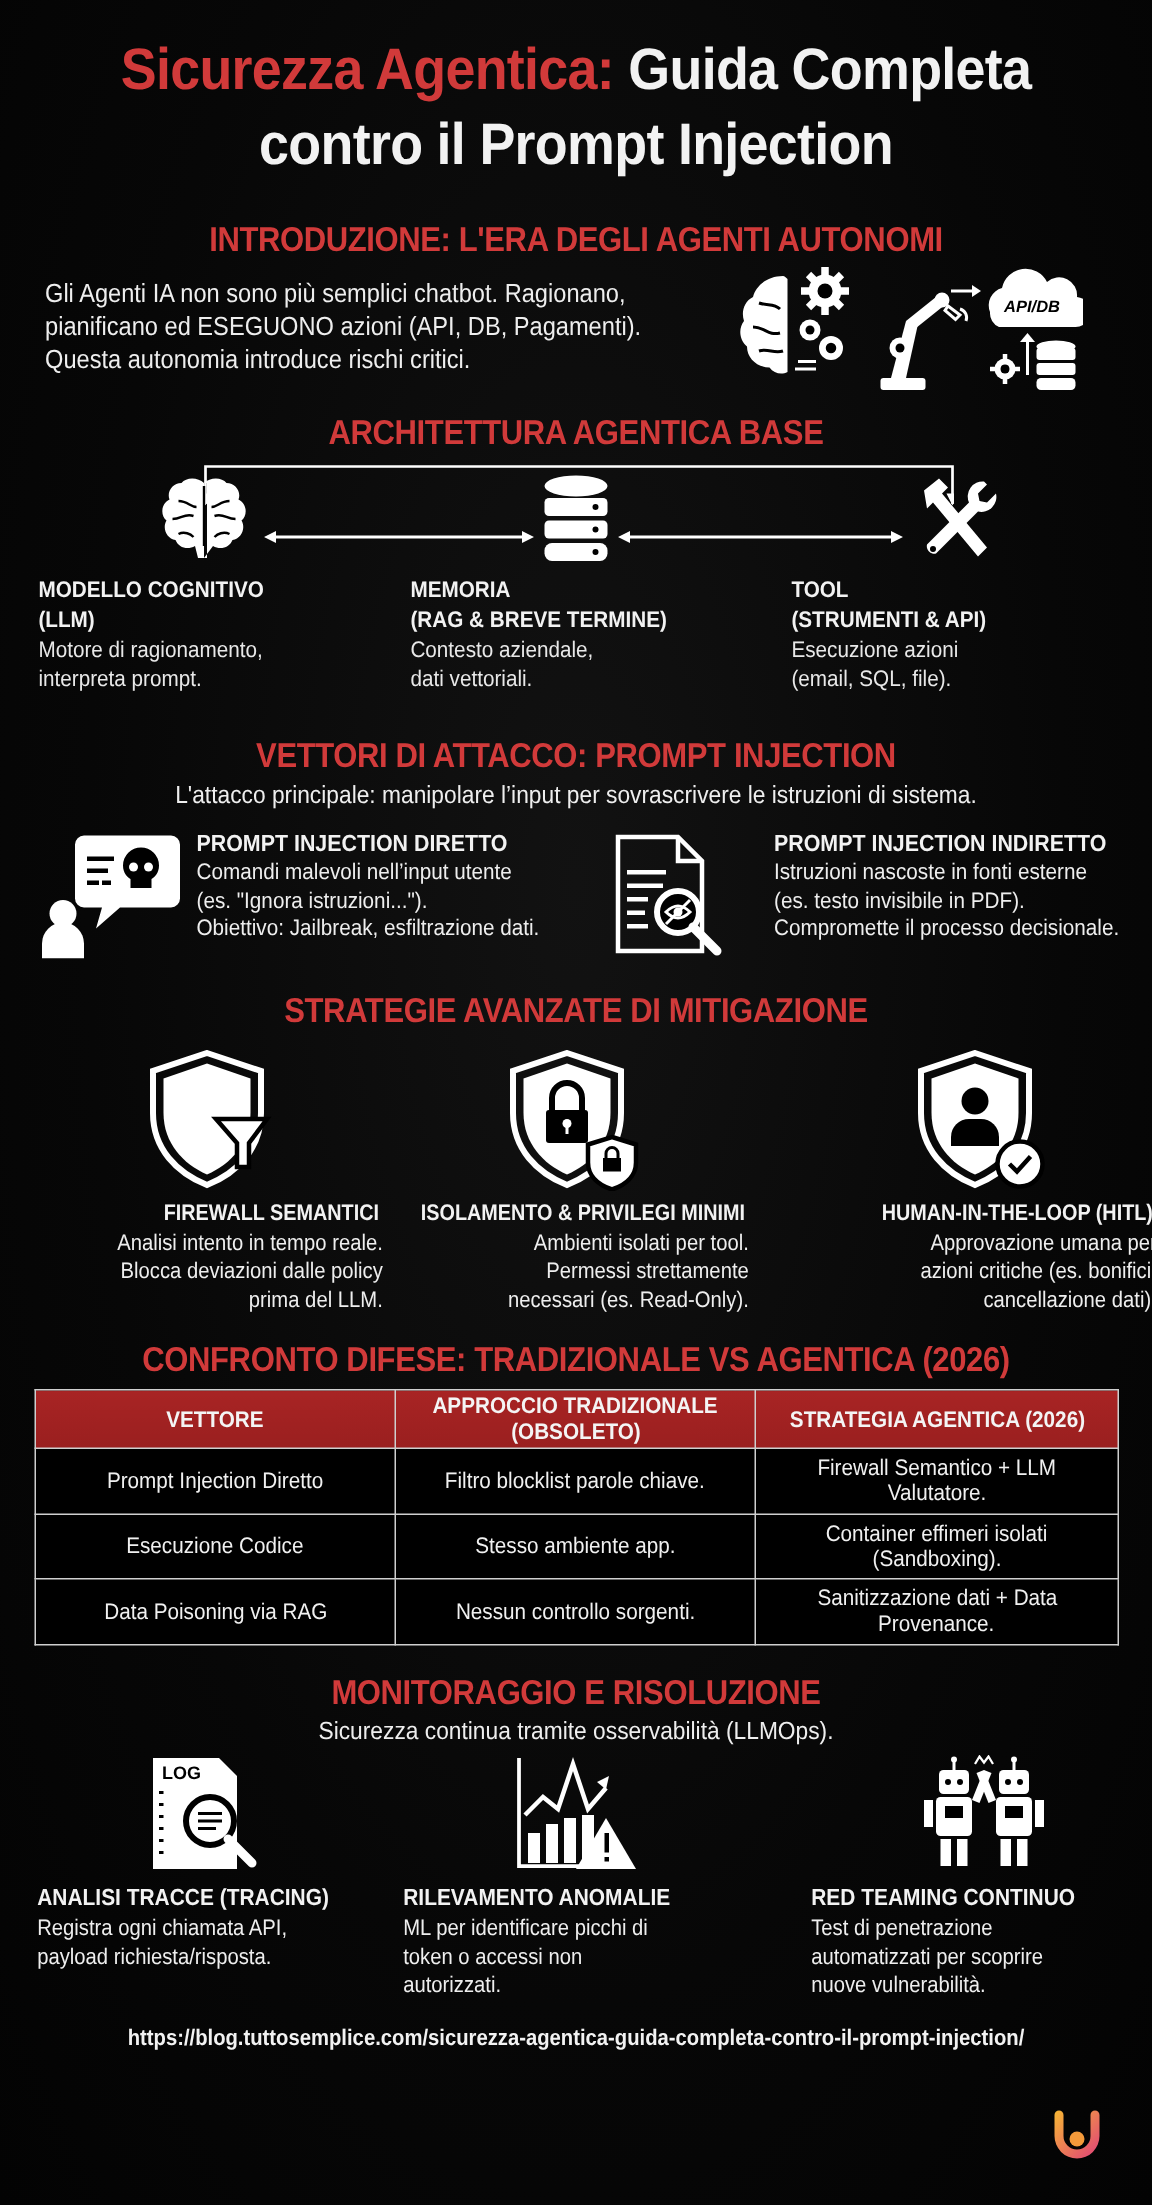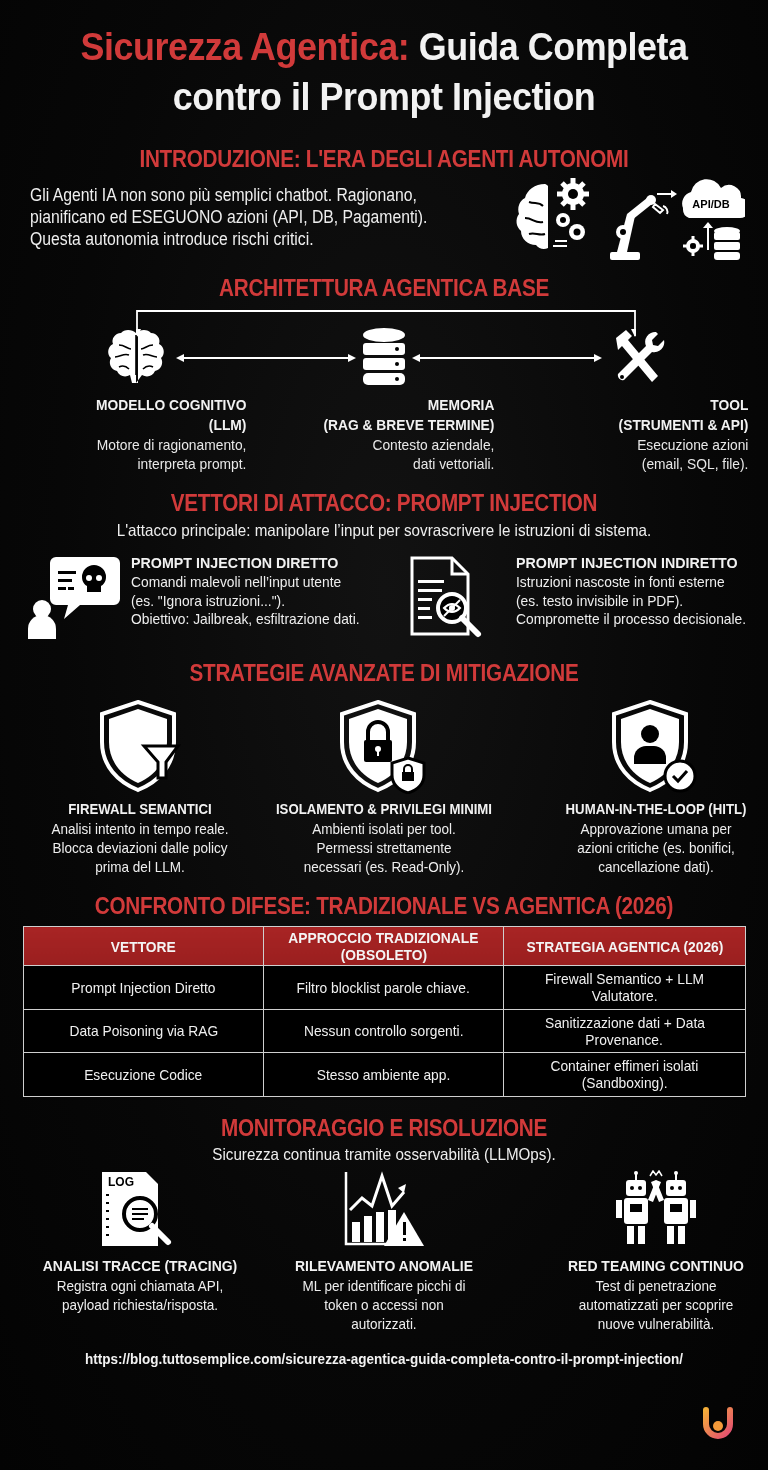--- a/index.html
+++ b/index.html
@@ -20,53 +20,53 @@
   .sec-h {
     position: absolute; left: 0; width: 768px; text-align: center;
     color: #d13a3a; font-weight: bold; font-size: 23px; letter-spacing: -0.3px;
     transform: scaleX(0.9);
   }
   .intro-text {
     position: absolute; left: 30px; top: 184px; width: 480px;
     font-size: 17.5px; line-height: 22px; color: #eee; transform-origin: left top;
     transform: scaleX(0.9);
   }
-  .intro-icons { position: absolute; left: 515px; top: 172px; width: 230px; height: 90px; }
+  .intro-icons { position: absolute; left: 492px; top: 172px; width: 230px; height: 90px; font-style: italic; }
 
   .arch-top { position: absolute; left: 136px; top: 309px; width: 500px; height: 28px; }
-  .arch-col { position: absolute; top: 327px; width: 240px; text-align: right; }
+  .arch-col { position: absolute; top: 316px; width: 240px; text-align: left; }
   .arch-col .icon { height: 60px; display: flex; justify-content: center; align-items: center; }
   .arch-col .ttl { font-weight: bold; font-size: 15px; line-height: 20px; margin-top: 8px; transform: scaleX(0.92); }
   .arch-col .desc { font-size: 15px; line-height: 19px; color: #e8e8e8; transform: scaleX(0.92); }
   .arrow-h { position: absolute; top: 353px; height: 10px; }
 
   .sub { position: absolute; left: 0; width: 768px; text-align: center; font-size: 16.5px; color: #eee; transform: scaleX(0.92); }
 
   .attack { position: absolute; top: 553px; }
   .attack .ttl { font-weight: bold; font-size: 15.5px; line-height: 20px; transform-origin: left; transform: scaleX(0.92); white-space: nowrap; }
   .attack .desc { font-size: 15px; line-height: 18.5px; color: #eee; transform-origin: left; transform: scaleX(0.92); white-space: nowrap; }
 
-  .mit-col { position: absolute; top: 700px; width: 256px; text-align: center; }
+  .mit-col { position: absolute; top: 700px; width: 256px; text-align: right; }
   .mit-col .icon { height: 95px; display: flex; justify-content: center; }
   .mit-col .ttl { font-weight: bold; font-size: 15px; line-height: 20px; margin-top: 4px; white-space: nowrap; transform: scaleX(0.88); }
   .mit-col .desc { font-size: 15px; line-height: 19px; color: #eee; transform: scaleX(0.9); }
 
   table.cmp {
     position: absolute; left: 23px; top: 926px; width: 722px;
     border-collapse: collapse; table-layout: fixed;
   }
   table.cmp th, table.cmp td {
     border: 1px solid #cfcfcf; text-align: center; vertical-align: middle;
     font-size: 15px; line-height: 17px; padding: 2px 6px;
   }
   table.cmp th { background: linear-gradient(#a82424, #9a1f1f); color: #f4f4f4; font-weight: bold; height: 28px; }
   table.cmp td { background: #000; height: 43.5px; color: #f0f0f0; }
   .sq { display: inline-block; transform: scaleX(0.92); }
 
-  .mon-col { position: absolute; top: 1170px; width: 256px; text-align: center; }
+  .mon-col { position: absolute; top: 1170px; width: 256px; text-align: left; }
   .mon-col .icon { height: 82px; display: flex; justify-content: center; }
   .mon-col .ttl { font-weight: bold; font-size: 15.5px; line-height: 20px; margin-top: 4px; white-space: nowrap; transform: scaleX(0.9); }
   .mon-col .desc { font-size: 15px; line-height: 19px; color: #eee; transform: scaleX(0.9); }
 
   .url { position: absolute; left: 0; top: 1350px; width: 768px; text-align: center; font-weight: bold; font-size: 15px; color: #f2f2f2; transform: scaleX(0.9); }
   .logo { position: absolute; left: 700px; top: 1406px; width: 36px; height: 38px; }
 </style>
 </head>
 <body>
 
@@ -298,28 +298,28 @@
       <th><span class="sq">STRATEGIA AGENTICA (2026)</span></th>
     </tr>
   </thead>
   <tbody>
     <tr>
       <td><span class="sq">Prompt Injection Diretto</span></td>
       <td><span class="sq">Filtro blocklist parole chiave.</span></td>
       <td><span class="sq">Firewall Semantico + LLM</span><br><span class="sq">Valutatore.</span></td>
     </tr>
     <tr>
+      <td><span class="sq">Esecuzione Codice</span></td>
+      <td><span class="sq">Stesso ambiente app.</span></td>
+      <td><span class="sq">Container effimeri isolati</span><br><span class="sq">(Sandboxing).</span></td>
+    </tr>
+    <tr>
       <td><span class="sq">Data Poisoning via RAG</span></td>
       <td><span class="sq">Nessun controllo sorgenti.</span></td>
       <td><span class="sq">Sanitizzazione dati + Data</span><br><span class="sq">Provenance.</span></td>
-    </tr>
-    <tr>
-      <td><span class="sq">Esecuzione Codice</span></td>
-      <td><span class="sq">Stesso ambiente app.</span></td>
-      <td><span class="sq">Container effimeri isolati</span><br><span class="sq">(Sandboxing).</span></td>
     </tr>
   </tbody>
 </table>
 
 <div class="sec-h" style="top:1115px">MONITORAGGIO E RISOLUZIONE</div>
 <div class="sub" style="top:1145px">Sicurezza continua tramite osservabilità (LLMOps).</div>
 
 <div class="mon-col" style="left:12px">
   <div class="icon">
     <svg width="80" height="78" viewBox="0 0 80 78">

